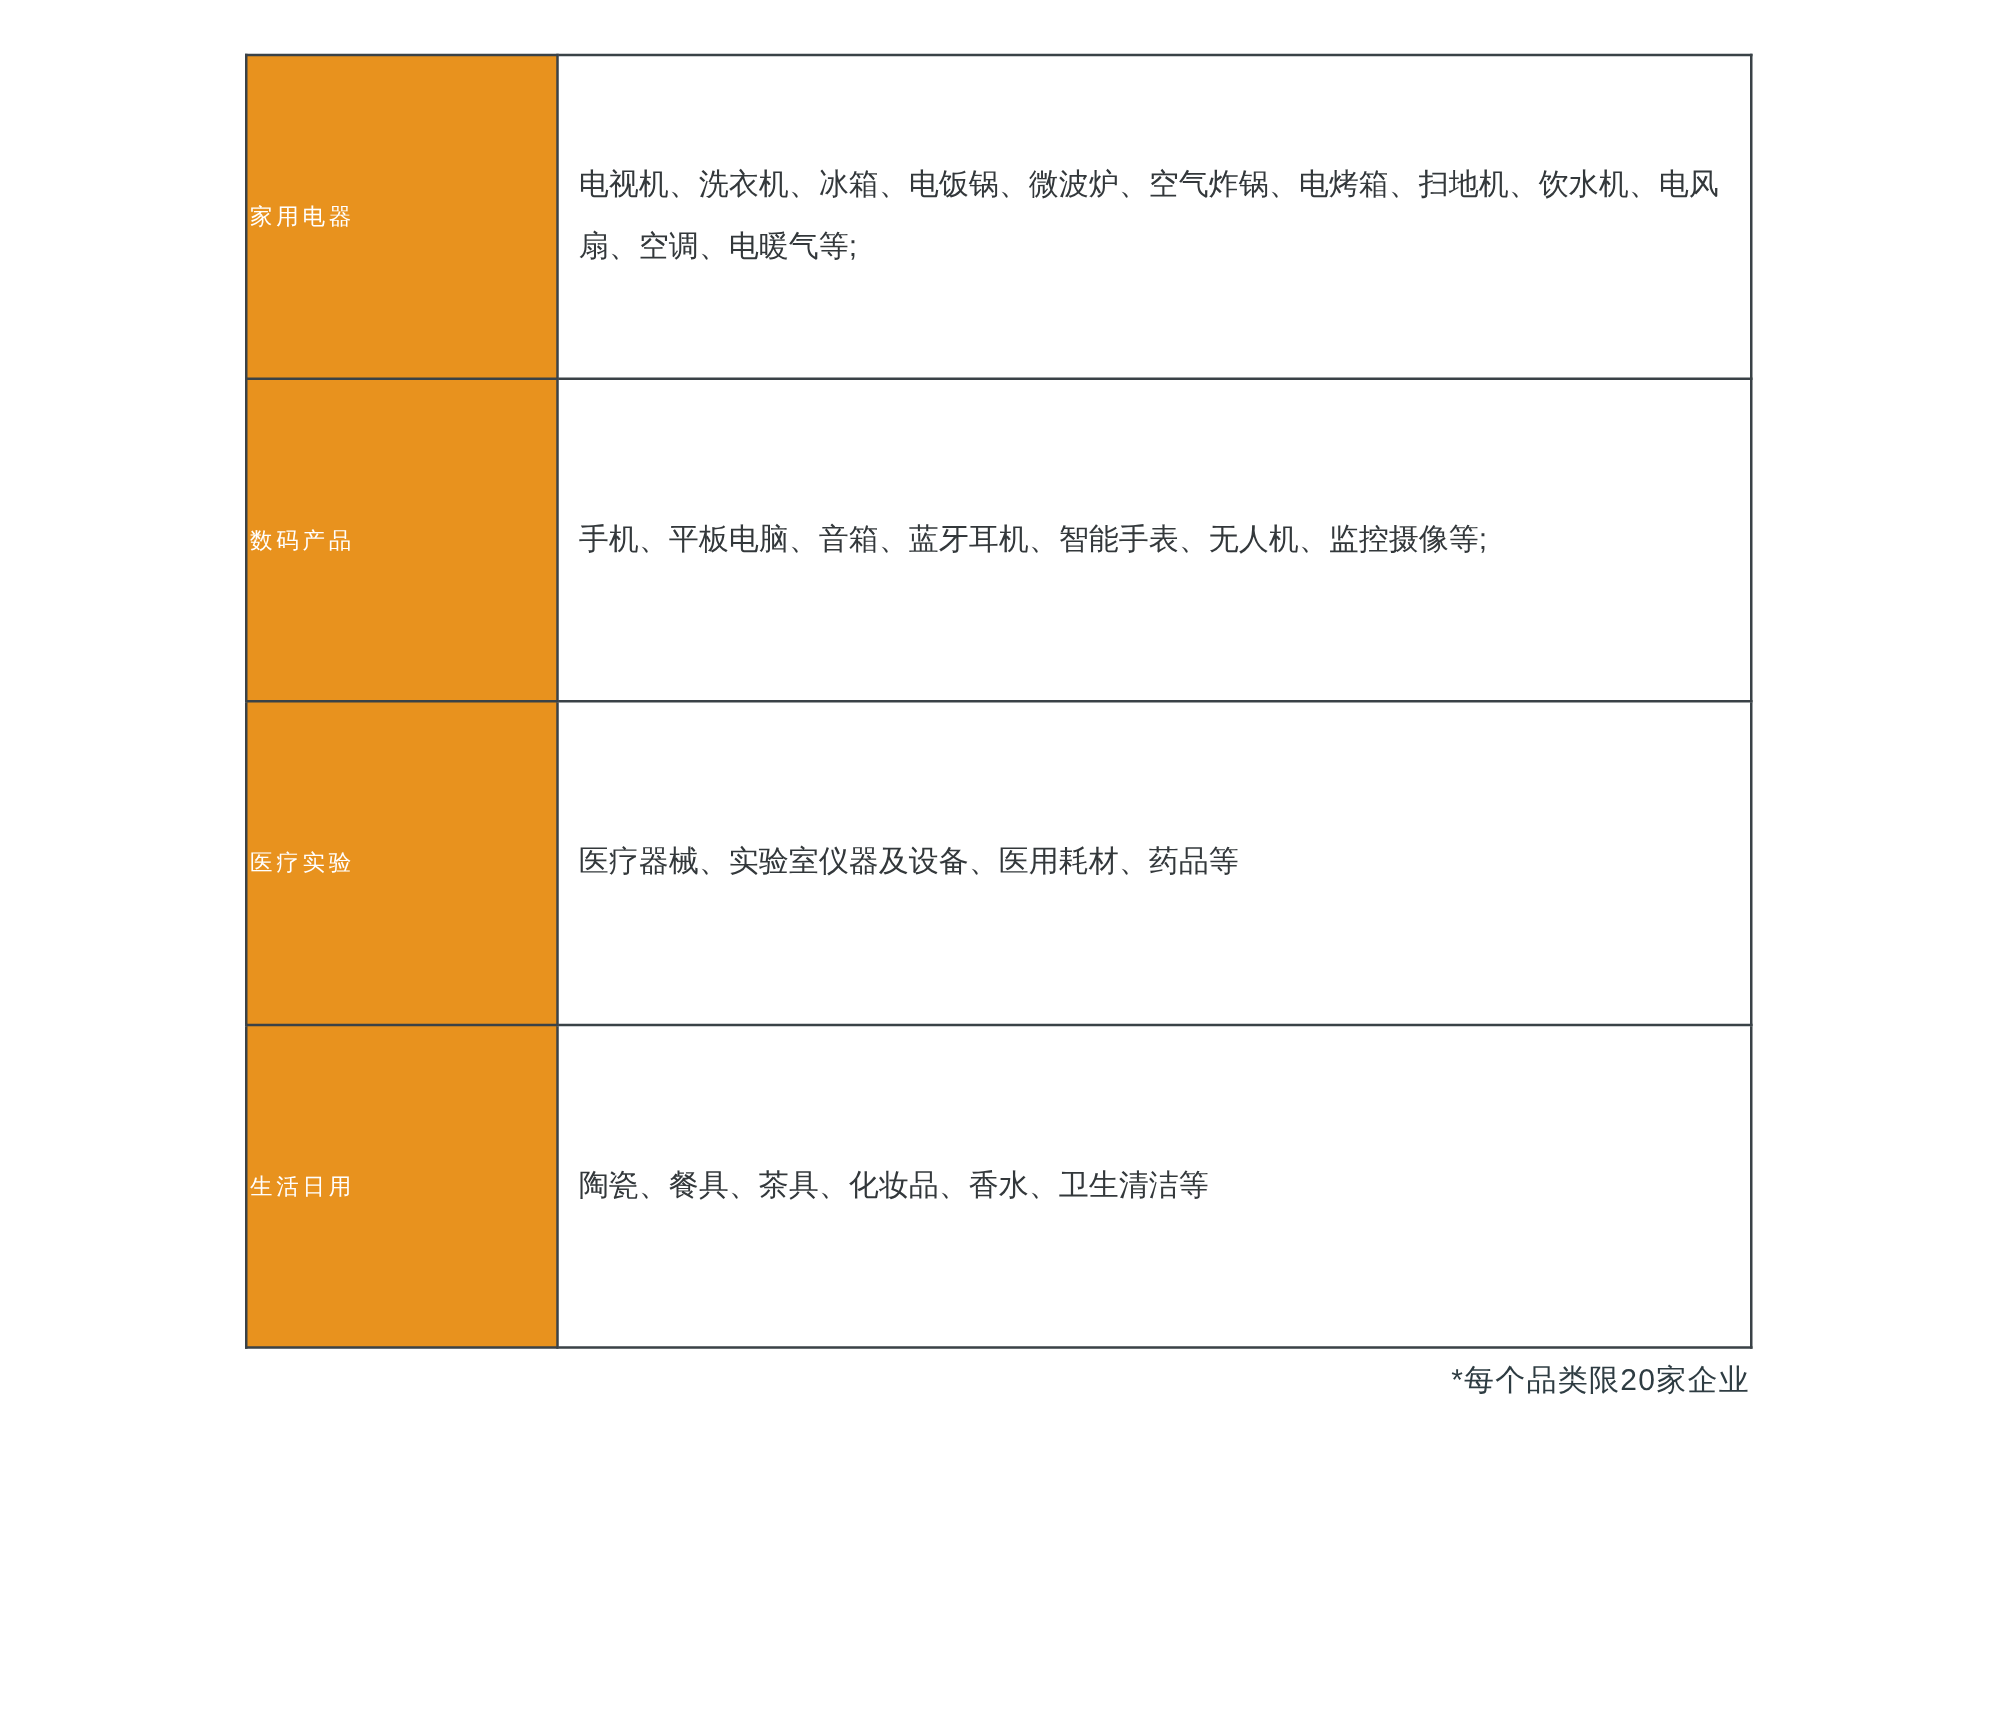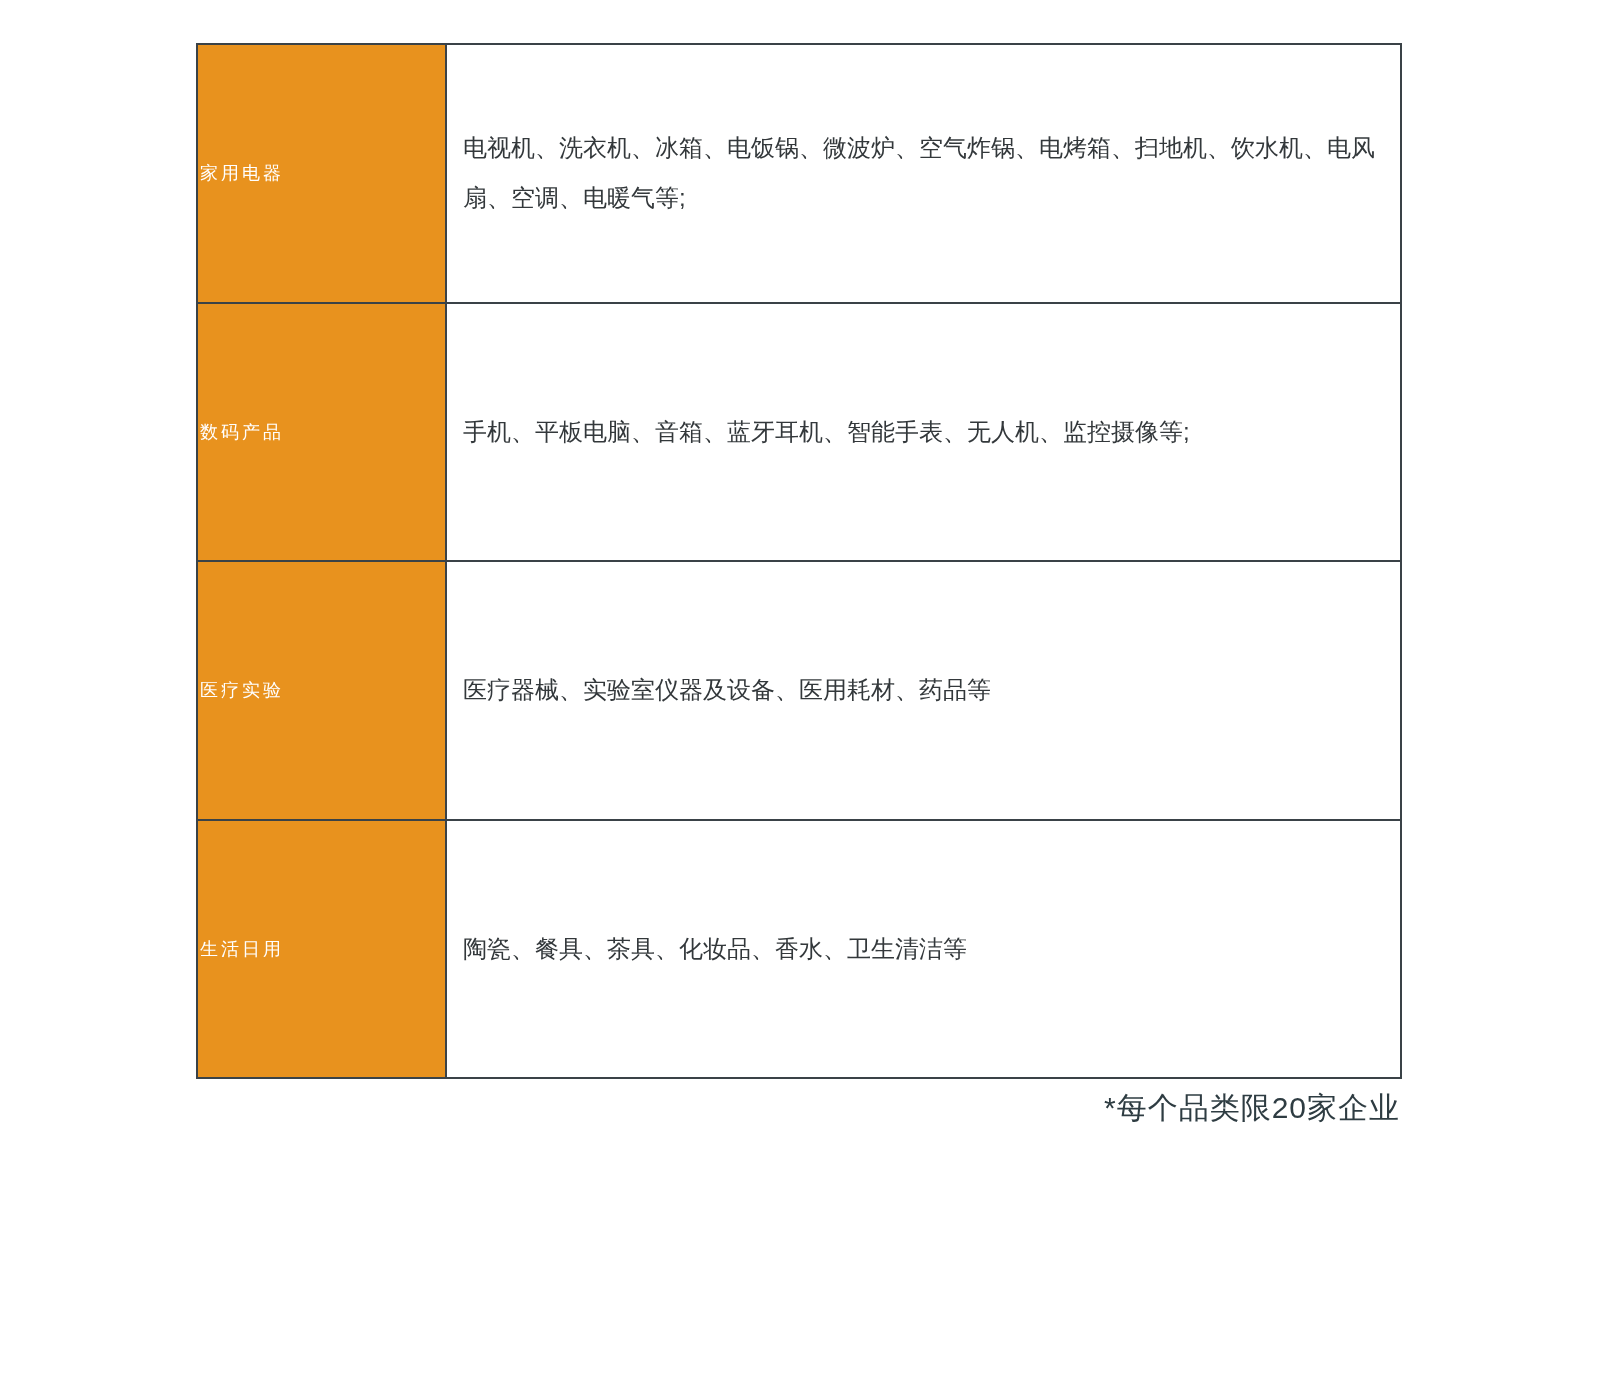--- a/index.html
+++ b/index.html
@@ -53,21 +53,21 @@
     line-height: 50px;
     padding: 8px 12px 8px 16px;
     word-break: break-all;
   }
   .footnote {
     position: absolute;
     top: 1088px;
     left: 196px;
     width: 1204px;
     text-align: right;
-    font-size: 30px;
+    font-size: 24px;
     letter-spacing: 1px;
     color: var(--footnote-text);
   }
 </style>
 </head>
 <body>
 
 <div class="page">
 
   <table class="category-table">

